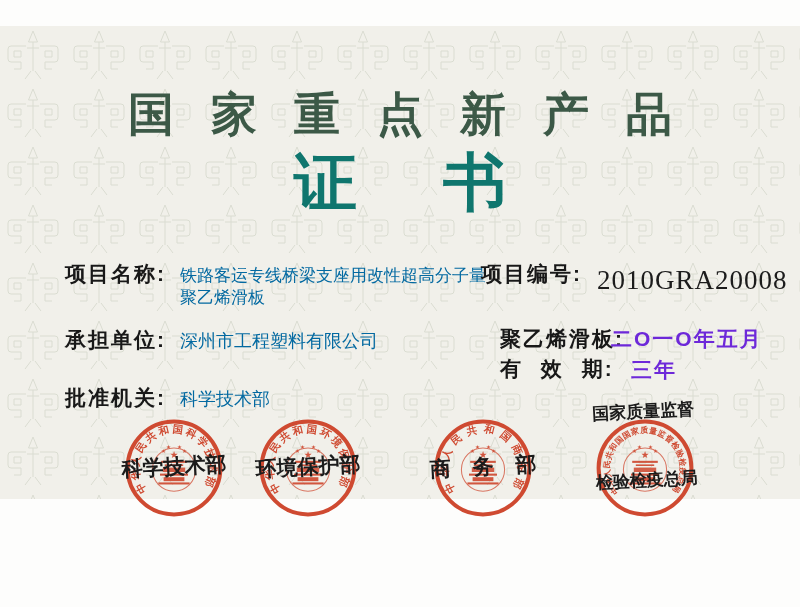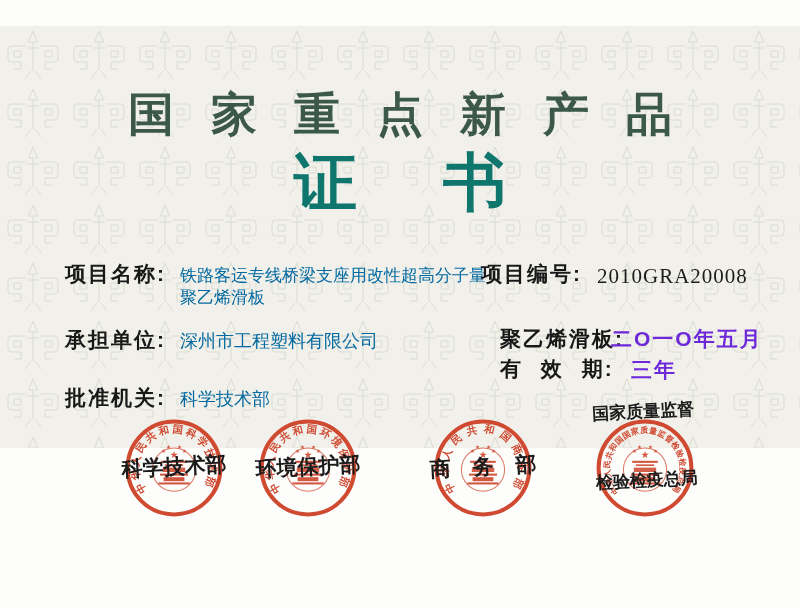--- a/index.html
+++ b/index.html
@@ -1,33 +1,33 @@
 <!DOCTYPE html>
 <html><head>
 <meta charset="utf-8">
 <style>
   html,body{margin:0;padding:0;background:#ffffff;}
   .page{position:relative;width:800px;height:607px;background:#fdfdfc;overflow:hidden;
         font-family:"Liberation Sans",sans-serif;}
-  .paper{position:absolute;left:0;top:26px;width:800px;height:422px;background:#f1f0ea;}
+  .paper{position:absolute;left:0;top:26px;width:800px;height:473px;background:#f1f0ea;}
   .watermark{position:absolute;left:0;top:0;width:100%;height:100%;}
 
   .title1{position:absolute;left:0;right:0;top:66px;text-align:center;
           font-family:"Liberation Serif",serif;font-weight:bold;font-size:46px;line-height:1;
           color:#3c5947;letter-spacing:37px;text-indent:37px;white-space:nowrap;}
   .title2{position:absolute;left:0;right:0;top:126px;text-align:center;
           font-family:"Liberation Serif",serif;font-weight:bold;font-size:63px;line-height:1;
           color:#0f766e;letter-spacing:86px;text-indent:86px;white-space:nowrap;}
 
   .lbl{position:absolute;font-weight:bold;font-size:21px;line-height:1.1;color:#181818;
        letter-spacing:2px;white-space:pre;}
   .val{position:absolute;font-size:18px;line-height:1.2;color:#0369a1;white-space:nowrap;}
   .val-sm{font-size:17px;}
   .val-b{font-weight:bold;font-size:21px;color:#6d28d9;letter-spacing:2px;margin-left:23px;}
-  .val-serif{font-family:"Liberation Serif",serif;font-size:21px;color:#1c1c1c;letter-spacing:1px;}
+  .val-serif{font-family:"Liberation Serif",serif;font-size:27px;color:#1c1c1c;letter-spacing:1px;}
   .sp-label{word-spacing:10px;}
 
   .seal{position:absolute;top:390px;width:104px;height:104px;}
   .seal svg{position:absolute;left:0;top:0;}
   .ringtext{font-size:13px;letter-spacing:3.2px;fill:#cf4a31;font-weight:bold;}
   .seal-mofcom .ringtext{letter-spacing:7px;}
   .seal-aqsiq .ringtext{font-size:10px;letter-spacing:.6px;}
   .sealtext{position:absolute;left:50%;top:50%;transform:translate(-50%,-58%) rotate(-3deg);
             font-weight:bold;font-size:21px;color:#1b1b1b;white-space:pre;line-height:1.1;}
   .seal-mofcom .sealtext{word-spacing:16px;}

